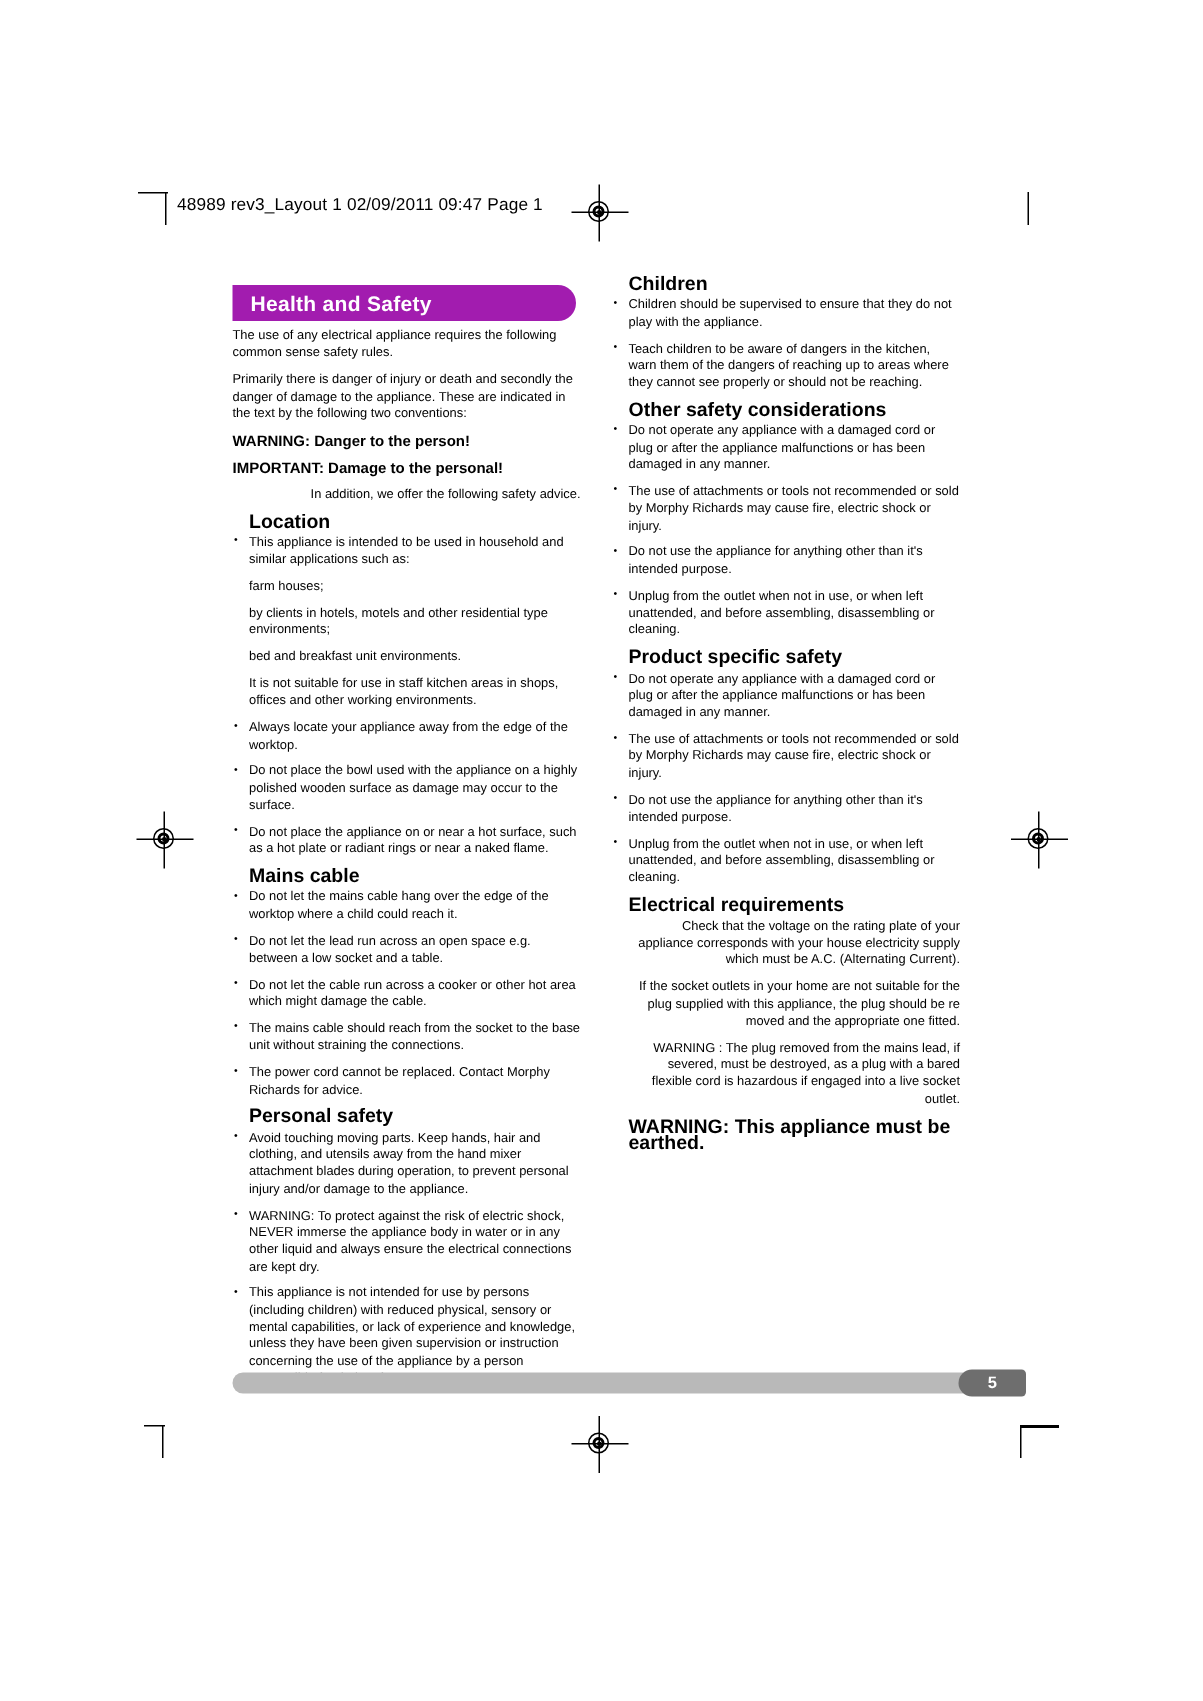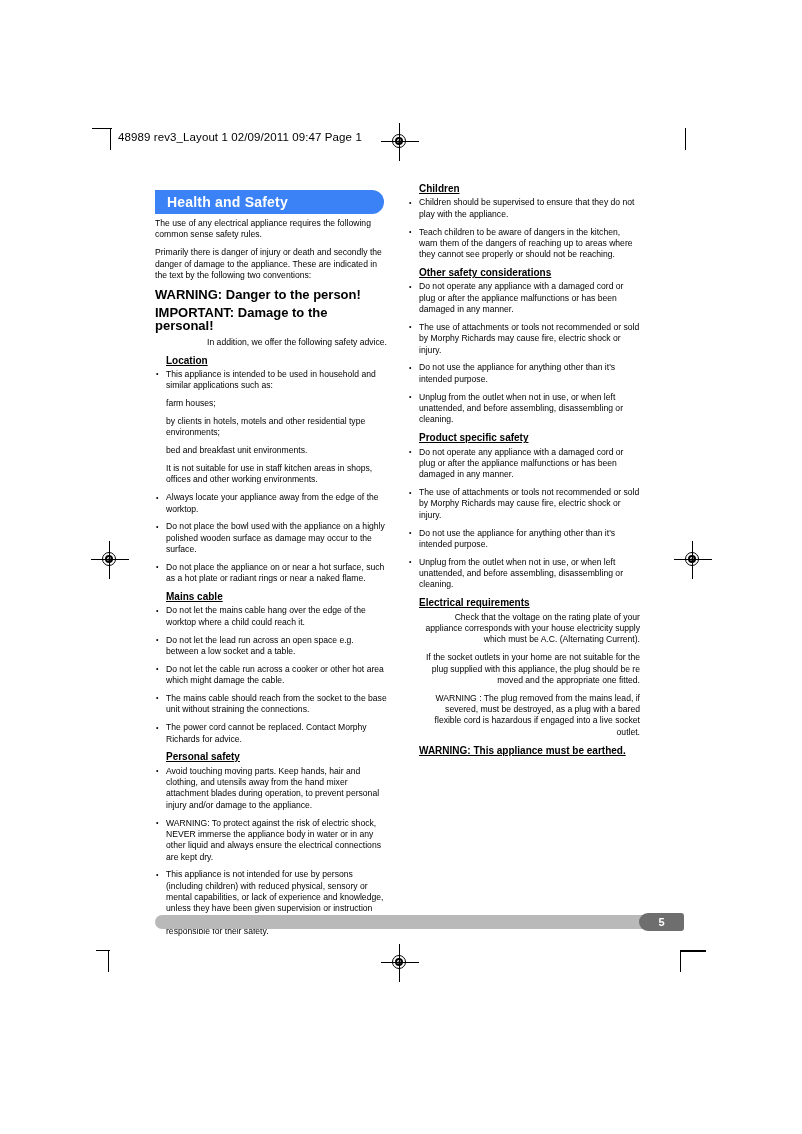--- a/index.html
+++ b/index.html
@@ -76,21 +76,21 @@
 
   
   .page { position: absolute; left: 0; top: 0; width: 802px; height: 828px; }
 
   .title-banner {
     position: absolute;
     left: 155px;
     top: 190px;
     width: 229px;
     height: 24px;
-    background: #3b82f6;
+    background: #a21caf;
     border-radius: 0 12px 12px 0;
   }
   .title-banner span {
     position: absolute;
     left: 12px;
     top: 4px;
     color: #ffffff;
     font-size: 14px;
     font-weight: bold;
     letter-spacing: 0.2px;
@@ -121,29 +121,28 @@
     position: absolute;
     left: 1px;
     top: -0.5px;
     font-size: 7px;
     line-height: 11.35px;
     color: #000;
   }
 
   .subhead {
     font-weight: bold;
-    font-size: 10px;
+    font-size: 13px;
     margin: 0 0 3px 0;
     padding-left: 11px;
-    text-decoration: underline;
   }
 
   .lead-bold {
     font-weight: bold;
-    font-size: 13px;
+    font-size: 10px;
     line-height: 13px;
     margin: 0 0 5px 0;
   }
 
   .sub-item { padding-left: 11px; margin: 0 0 6.5px 0; }
 
   
   .footer-bar {
     position: absolute;
     left: 155px;

